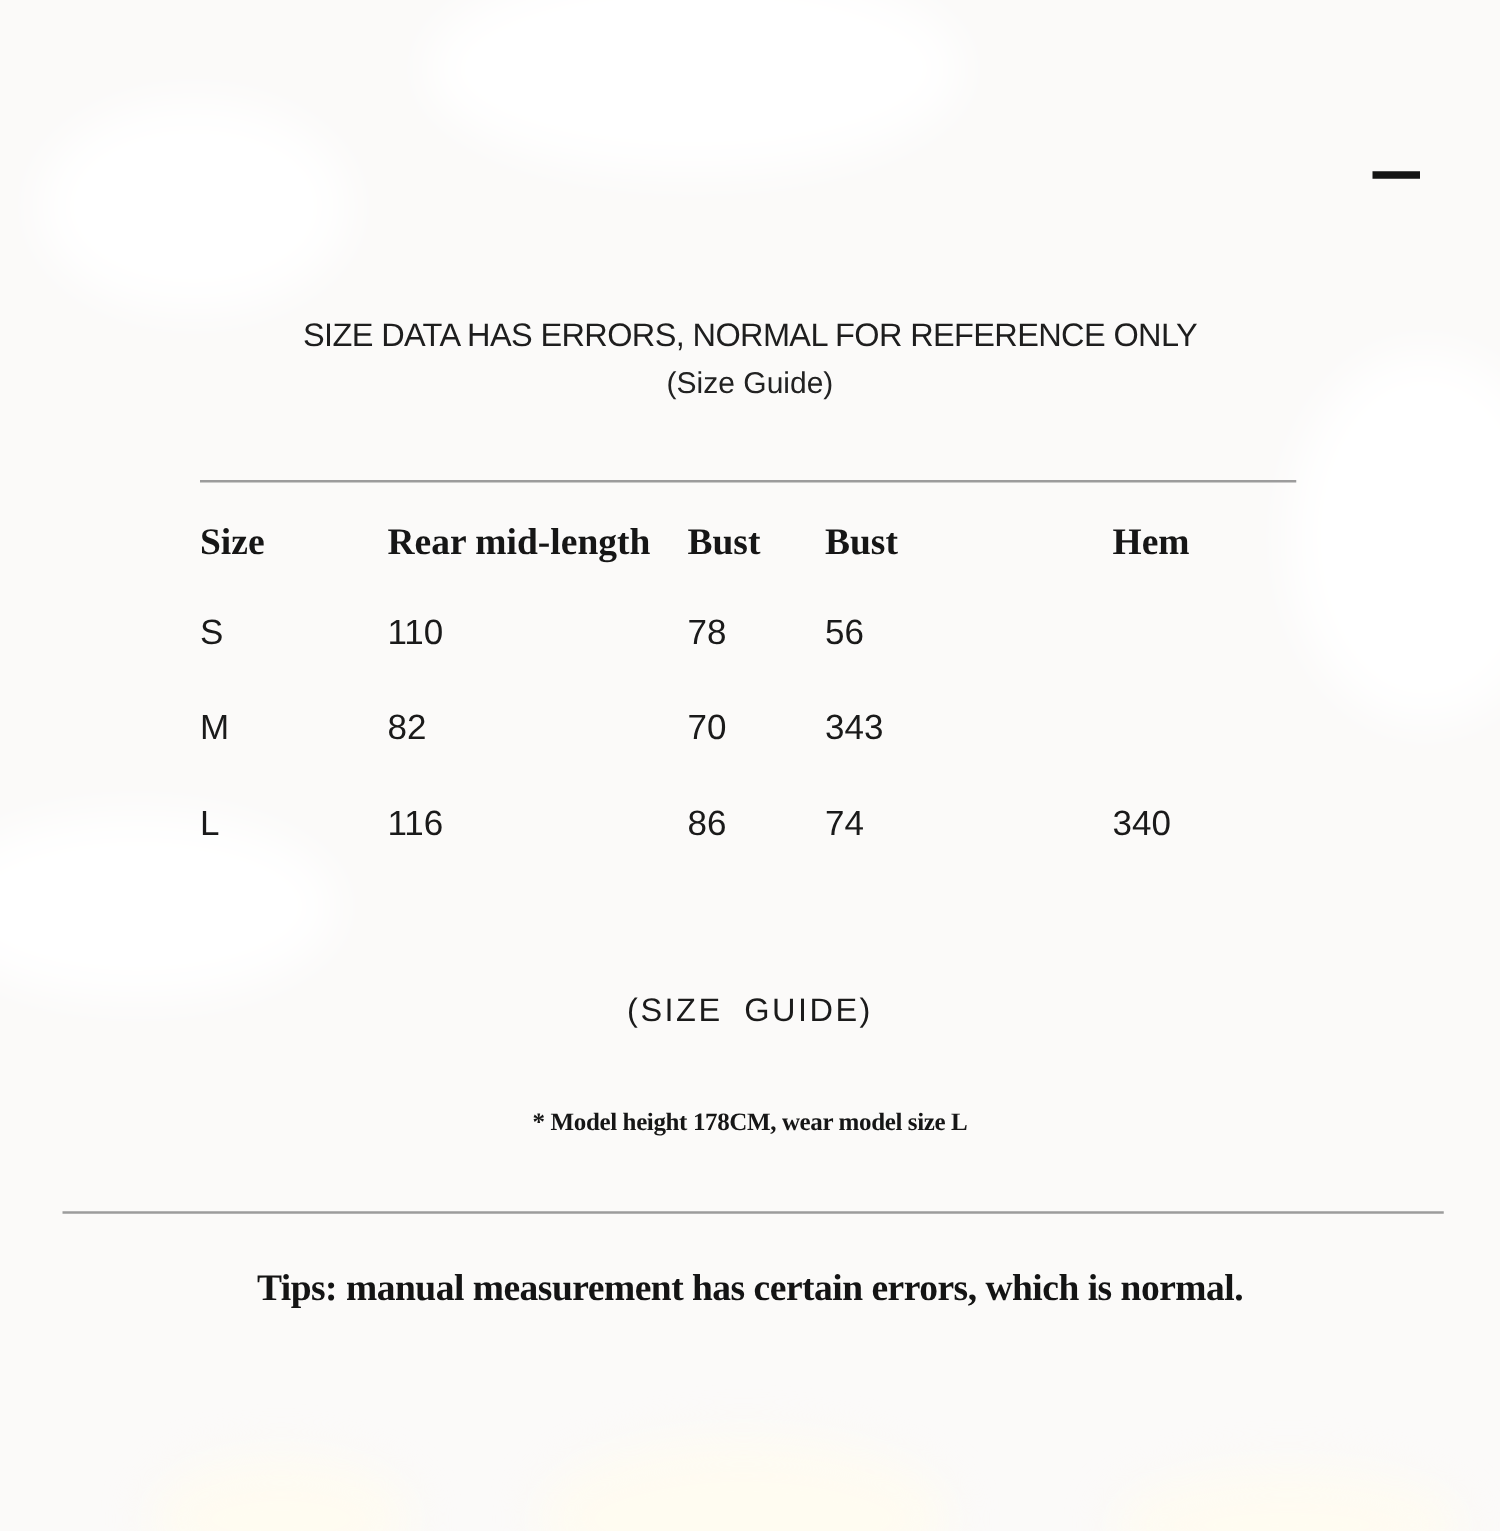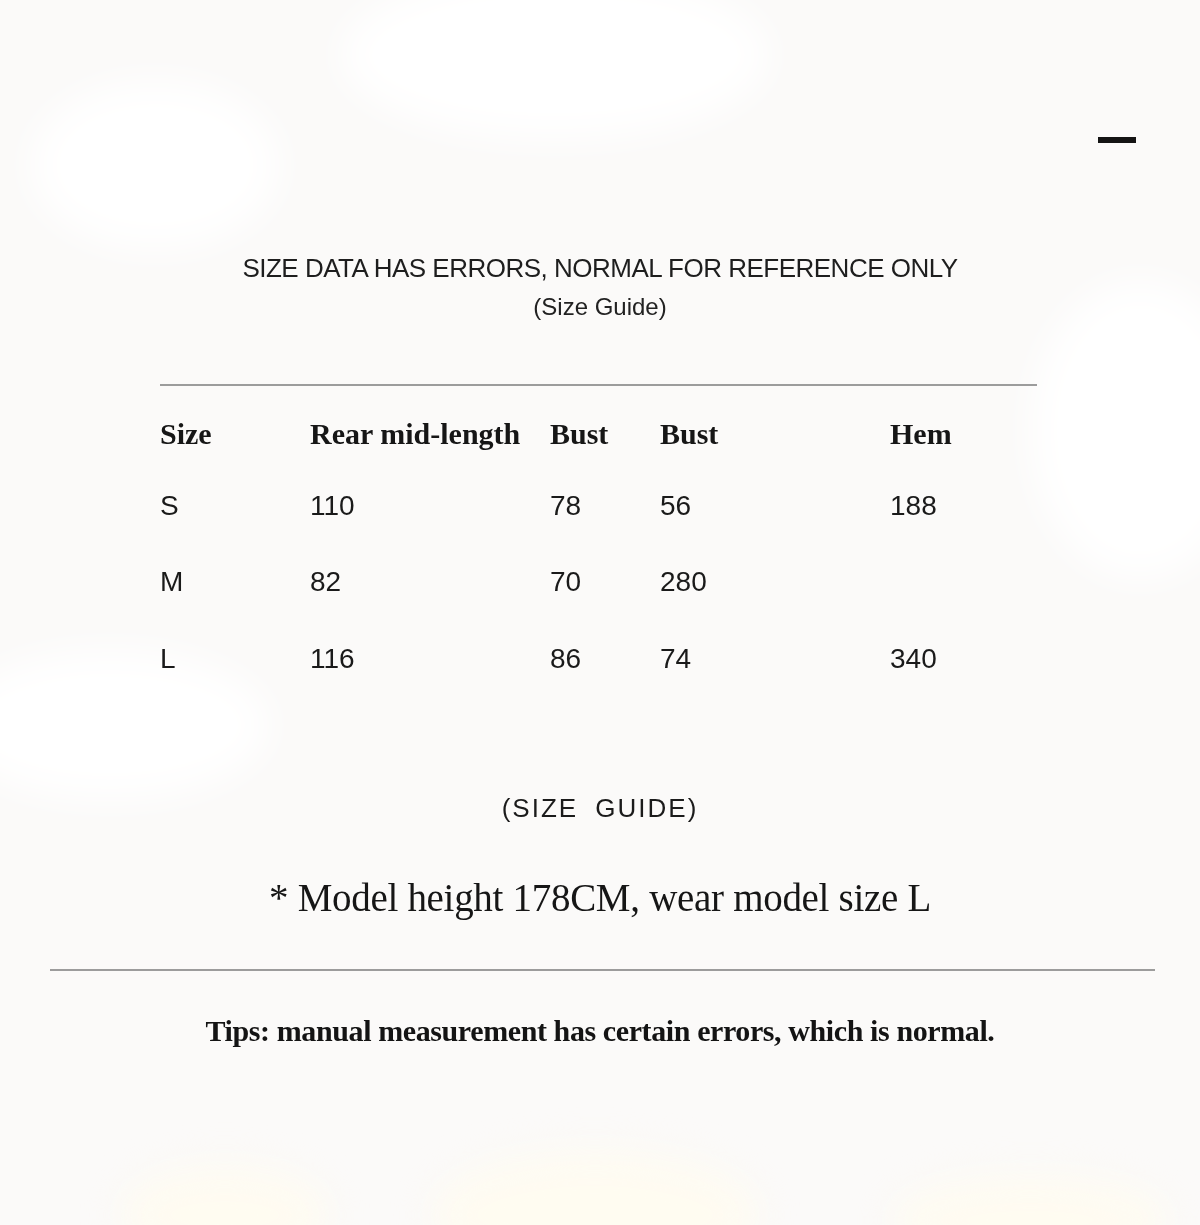--- a/index.html
+++ b/index.html
@@ -90,22 +90,22 @@
     font-size: 26px;
     line-height: 32px;
     font-weight: 500;
     letter-spacing: 2px;
     word-spacing: 8px;
     color: #1b1b1b;
   }
   .model-note {
     top: 880px;
     font-family: "Liberation Serif", serif;
-    font-weight: 400;
-    font-size: 39px;
+    font-weight: 700;
+    font-size: 20px;
     line-height: 36px;
     letter-spacing: -0.3px;
     color: #161616;
   }
   .tips {
     top: 1012px;
     font-family: "Liberation Serif", serif;
     font-weight: 700;
     font-size: 30px;
     line-height: 38px;
@@ -139,28 +139,27 @@
     <span>Bust</span>
     <span>Bust</span>
     <span>Hem</span>
   </div>
 
   <div class="grid-row trow row-0">
     <span>S</span>
     <span>110</span>
     <span>78</span>
     <span>56</span>
-    <span>188</span>
   </div>
 
   <div class="grid-row trow row-1">
     <span>M</span>
     <span>82</span>
     <span>70</span>
-    <span>280</span>
+    <span>343</span>
   </div>
 
   <div class="grid-row trow row-2">
     <span>L</span>
     <span>116</span>
     <span>86</span>
     <span>74</span>
     <span>340</span>
   </div>
 

